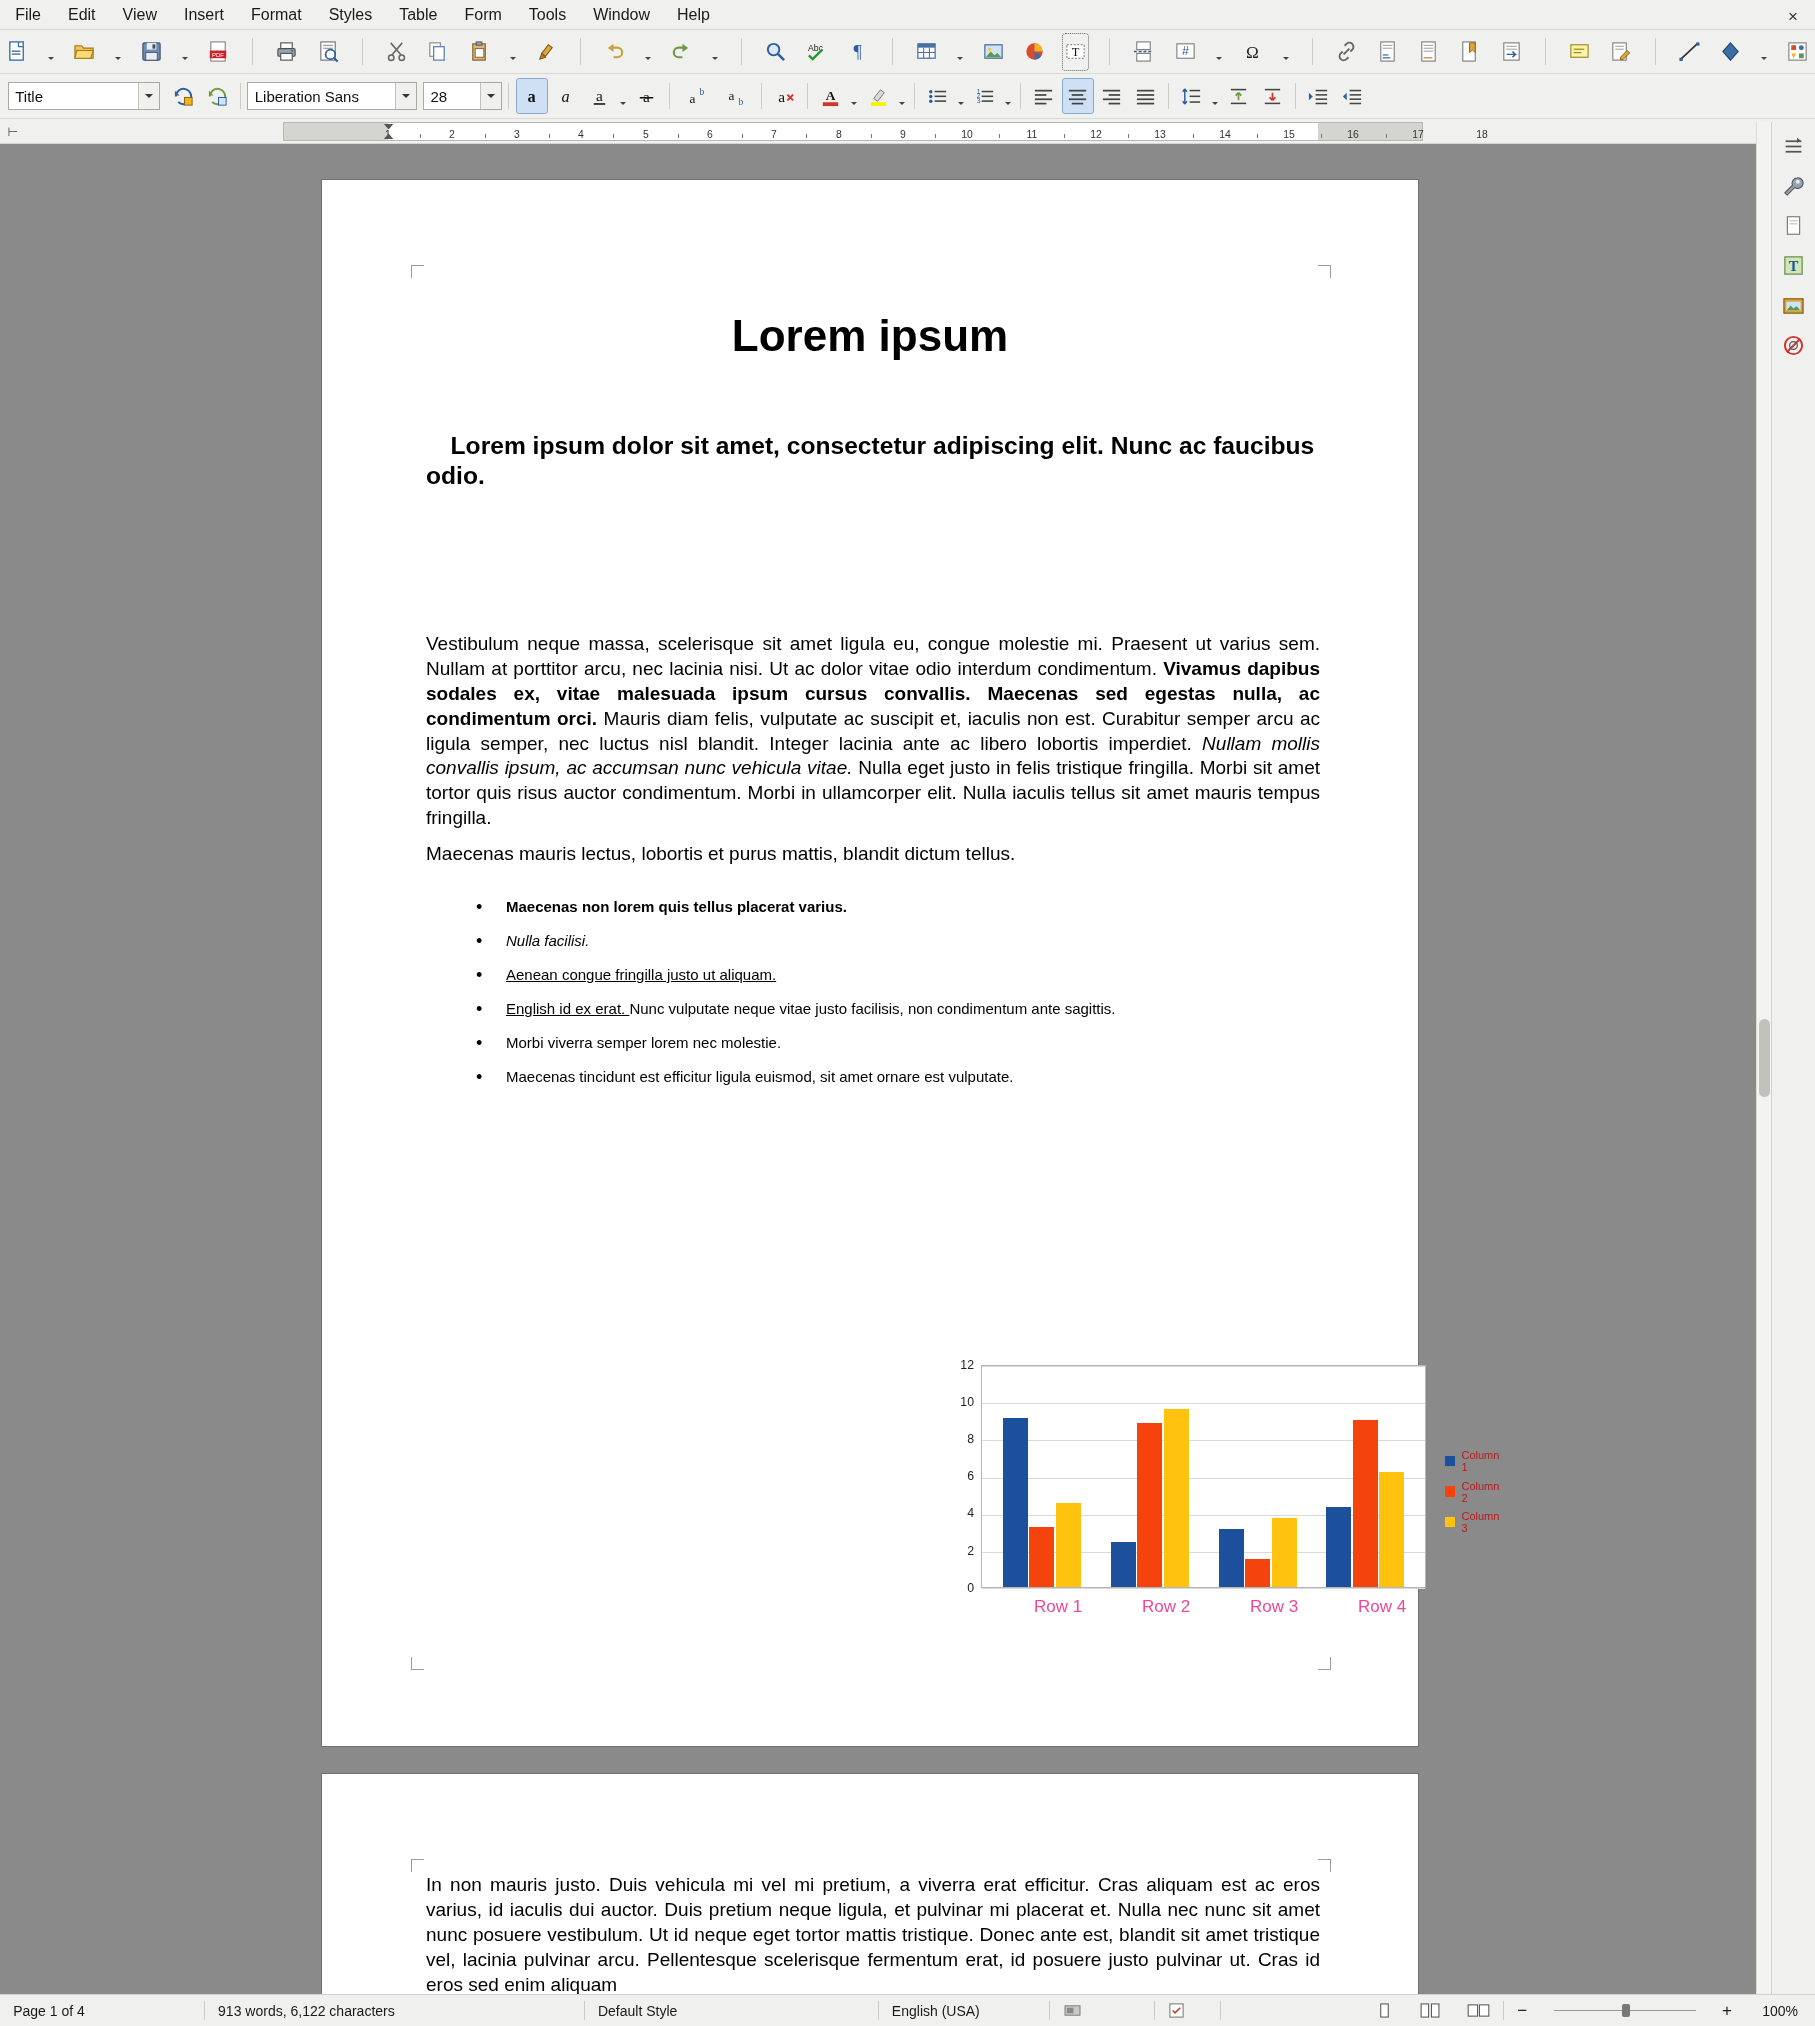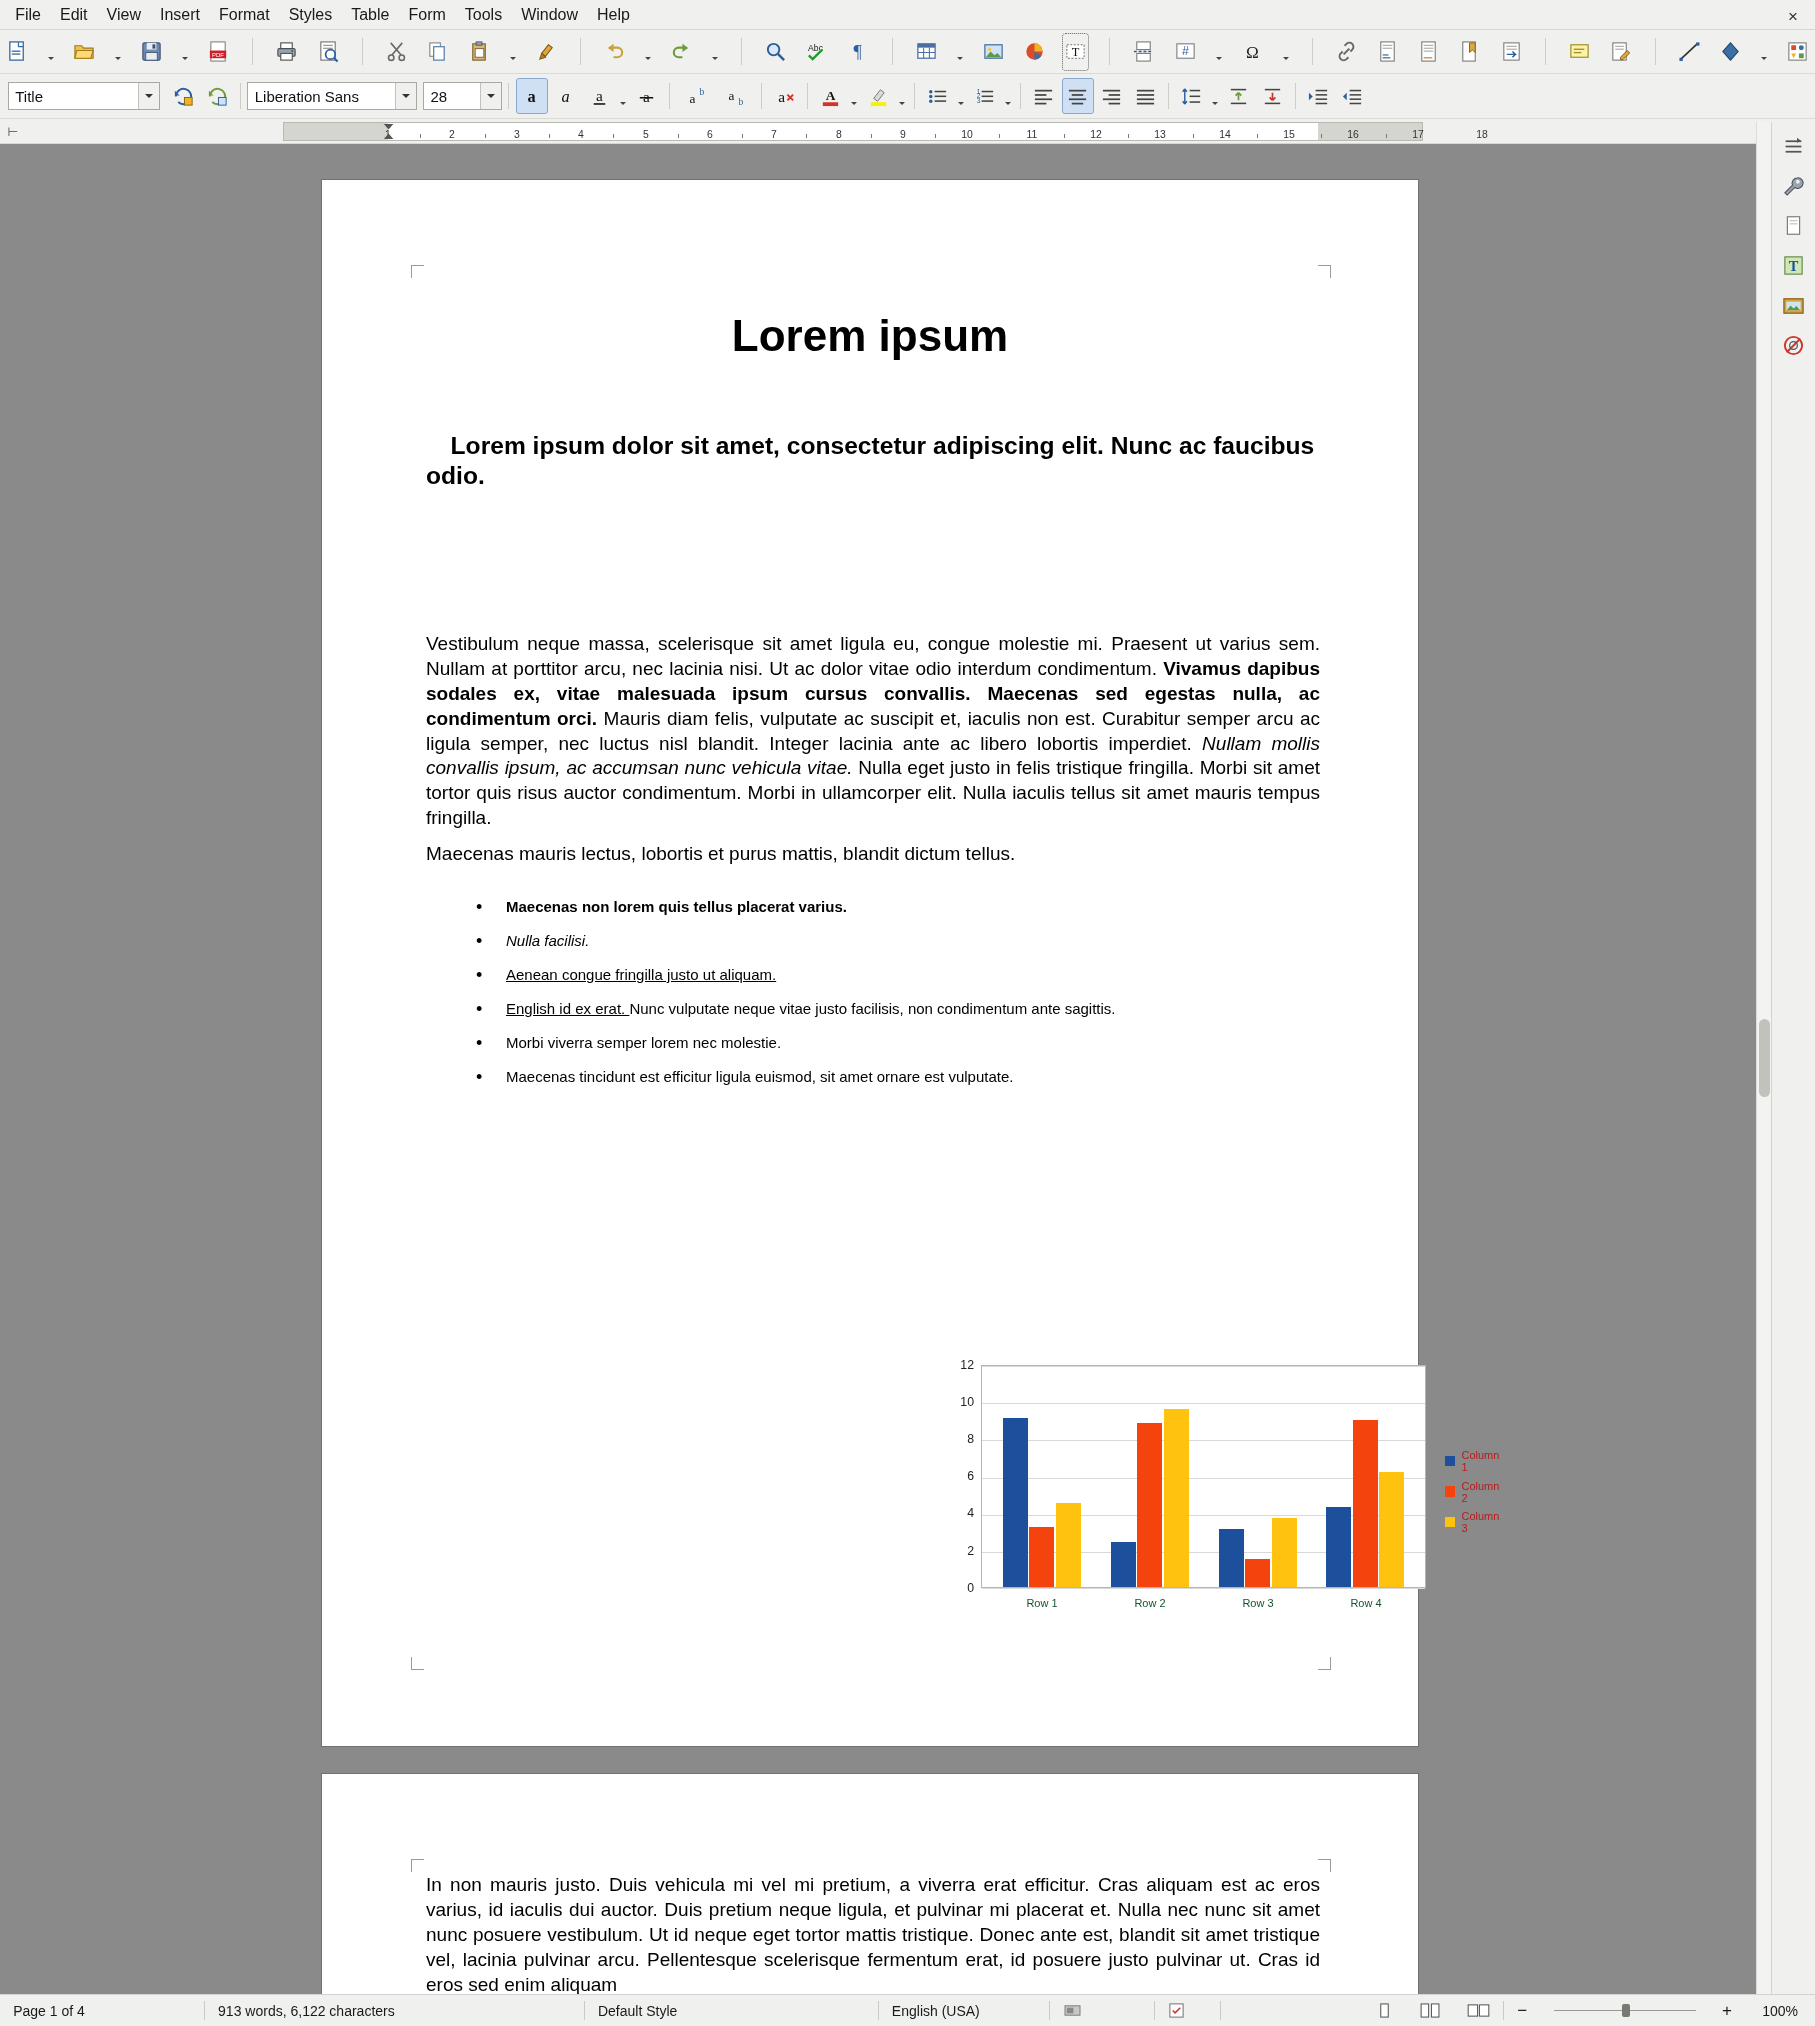--- a/index.html
+++ b/index.html
@@ -14,20 +14,21 @@
 
   
   .menubar {
     height: 30px;
     background: #f0f0ee;
     border-bottom: 0.9px solid #d6d6d2;
     display: flex;
     align-items: center;
     padding: 0 5.7px;
     position: relative;
+    gap: 8px;
   }
   .menubar .mi {
     font-size: 16px;
     color: #1a1a1a;
     padding: 3.8px 9.5px;
     line-height: 1;
     white-space: nowrap;
   }
   .menubar .close-x {
     position: absolute; right: 11.4px; top: 5.7px;
@@ -231,24 +232,25 @@
     right: 532px;
     font-size: 12.3px;
     color: #222;
     transform: translateY(-50%);
     text-align: right;
     width: 28px;
   }
   .bar { position: absolute; bottom: 0; }
   .xlab {
     position: absolute;
-    font-size: 11px;
-    color: #14532d;
+    font-size: 17px;
+    color: #ec4899;
     text-align: center;
     transform: translateX(-50%);
+    margin-left: 16px;
   }
   .legend {
     position: absolute;
     left: 526px; top: 92px;
     font-size: 11px;
     color: #b91c1c;
   }
   .legend .lrow { display: flex; align-items: center; margin-bottom: 6.6px; }
   .legend .swatch { width: 10.4px; height: 10.4px; margin-right: 6.6px; }
 

